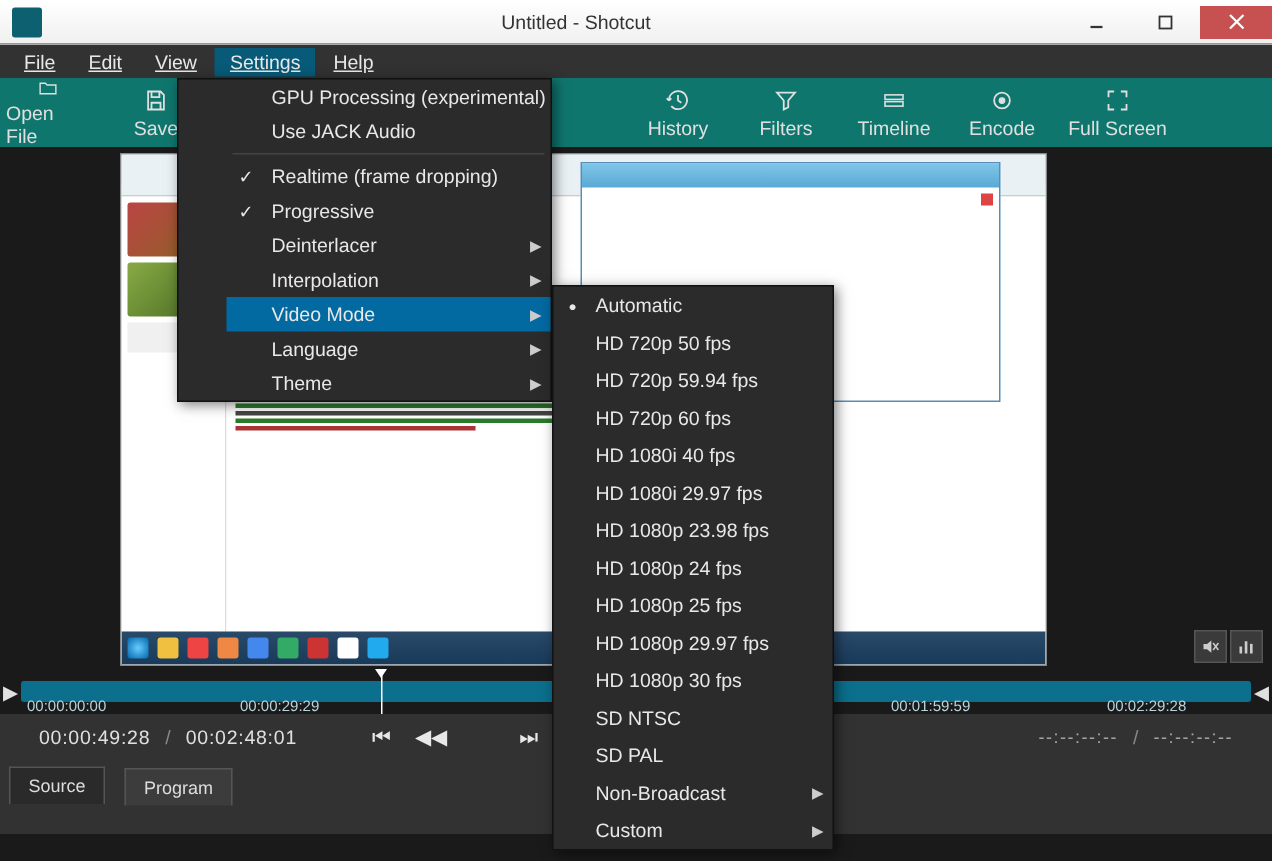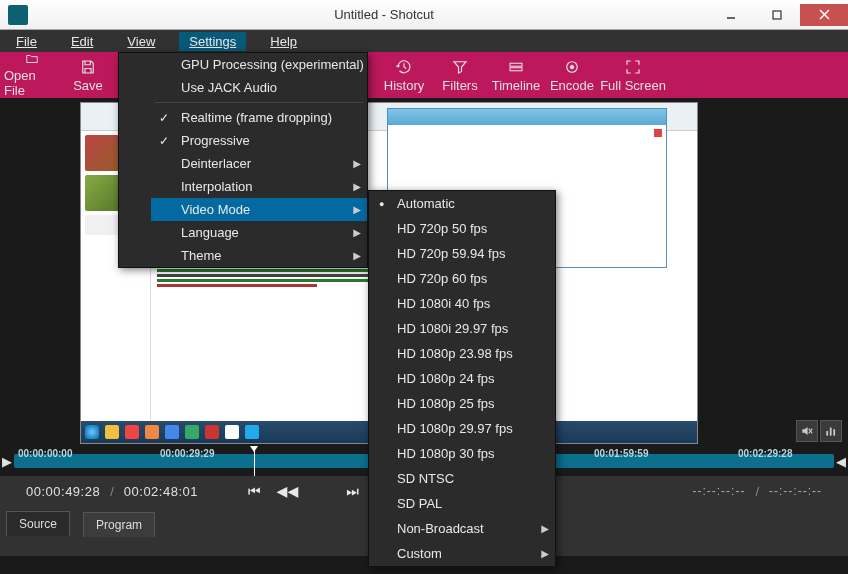--- a/index.html
+++ b/index.html
@@ -3,25 +3,25 @@
 <meta charset="utf-8">
 <style>
 * { margin: 0; padding: 0; box-sizing: border-box; font-family: "Segoe UI", Tahoma, sans-serif; font-size: 13px; }
 body { background: #1a1a1a; width: 848px; height: 574px; overflow: hidden; position: relative; }
 .titlebar { height: 30px; background: linear-gradient(#fff, #f0f0f0); display: flex; align-items: center; border-bottom: 1px solid #aaa; }
 .titlebar .app-icon { width: 20px; height: 20px; margin-left: 8px; background: #0d6070; border-radius: 2px; }
 .titlebar .title { flex: 1; text-align: center; color: #333; font-size: 13px; padding-left: 32px; }
 .titlebar .win-controls { display: flex; }
 .titlebar .wbtn { width: 46px; height: 22px; display: flex; align-items: center; justify-content: center; color: #333; }
 .wbtn.close { background: #c75050; color: #fff; width: 48px; }
-.menubar { height: 22px; background: #323232; display: flex; align-items: center; padding: 0 6px; gap: 14px; }
+.menubar { height: 22px; background: #323232; display: flex; align-items: center; padding: 0 6px; gap: 2px; }
 .menubar .mitem { color: #e8e8e8; padding: 2px 10px; text-decoration: underline; text-decoration-color: transparent; cursor: default; }
 .menubar .mitem .ul { text-decoration: underline; }
 .menubar .mitem.open { background: #075a78; }
-.toolbar { height: 46px; background: #be185d; display: flex; align-items: center; padding: 0 4px; gap: 0; }
+.toolbar { height: 46px; background: #0f766e; display: flex; align-items: center; padding: 0 4px; gap: 16px; }
 .toolbar .tbtn { display: flex; flex-direction: column; align-items: center; justify-content: center; color: #e0e0e0; width: 56px; height: 46px; font-size: 11px; gap: 2px; }
 .toolbar .tbtn svg { width: 18px; height: 18px; fill: #e0e0e0; stroke: #e0e0e0; }
 .viewport { position: relative; height: 350px; background: #1a1a1a; }
 .video-frame { position: absolute; left: 80px; top: 4px; right: 150px; bottom: 4px; background: #f4f4f4; border: 1px solid #888; overflow: hidden; }
 .vf-inner { position:absolute; inset:0; background: linear-gradient(#c7d9e2 0 20px, #f4f4f4 20px 100%); }
 .vf-browser { position:absolute; left:0; right:0; top:0; height:28px; background:#eaf1f5; border-bottom:1px solid #ccc; }
 .vf-subwin { position:absolute; right:30px; top:5px; width:280px; height:160px; background:#fff; border:1px solid #5a8db5; }
 .vf-subwin .sub-title { height:16px; background:linear-gradient(#7fc5e8,#5aa9d5); }
 .vf-subwin .sub-redbox { position:absolute; right:4px; top:20px; width:8px; height:8px; background:#d44; }
 .vf-taskbar { position:absolute; left:0; right:0; bottom:0; height:22px; background:linear-gradient(#2a4a6a,#1a3a5a); display:flex; align-items:center; padding:0 4px; gap:6px; }
@@ -35,21 +35,21 @@
 .vf-body .line.red { background:#a33; }
 .viewport-controls { position:absolute; right:6px; bottom:6px; display:flex; gap:2px; }
 .viewport-controls .vc-btn { width:22px; height:22px; background:#3a3a3a; border:1px solid #555; display:flex; align-items:center; justify-content:center; color:#ccc; font-size:12px; }
 .timeline { height: 28px; background: #1a1a1a; position: relative; display:flex; align-items:center; }
 .timeline .track { position:absolute; left:14px; right:14px; top:6px; height:14px; background:#0b6f8d; border-radius:2px; }
 .timeline .tarrow { position:absolute; top:4px; width:10px; height:18px; color:#e0e0e0; display:flex; align-items:center; }
 .timeline .tarrow.left { left:2px; }
 .timeline .tarrow.right { right:2px; }
 .timeline .playhead { position:absolute; top:0; width:1px; height:28px; background:#fff; }
 .timeline .playhead::before { content:''; position:absolute; left:-4px; top:-2px; width:0; height:0; border-left:4px solid transparent; border-right:4px solid transparent; border-top:6px solid #fff; }
-.timeline .tc { position:absolute; top:0; color:#b7d4dd; font-size:10px;font-weight:bold; }
+.timeline .tc { position:absolute; top:18px; color:#b7d4dd; font-size:10px; }
 .transport { height: 30px; background:#323232; display:flex; align-items:center; padding:0 26px; gap:10px; color:#e0e0e0; font-size:12px; }
 .transport .time-box { letter-spacing:0.5px; }
 .transport .sep { color:#888; }
 .transport .controls { display:flex; gap:16px; margin-left:40px; align-items:center; }
 .transport .controls .pbtn { color:#e8e8e8; font-size:14px; }
 .transport .spacer { flex:1; }
 .transport .dashes { color:#aaa; letter-spacing:1px; font-size:12px; }
 .tabs-bottom { height: 30px; background:#323232; display:flex; align-items:flex-end; padding:0 6px; gap:13px; }
 .tabs-bottom .tab { padding: 5px 12px; color:#ddd; background:#2a2a2a; border:1px solid #555; border-bottom:none; font-size:12px; }
 .tabs-bottom .tab.active { background:#3c3c3c; position:relative; top:1px; }

